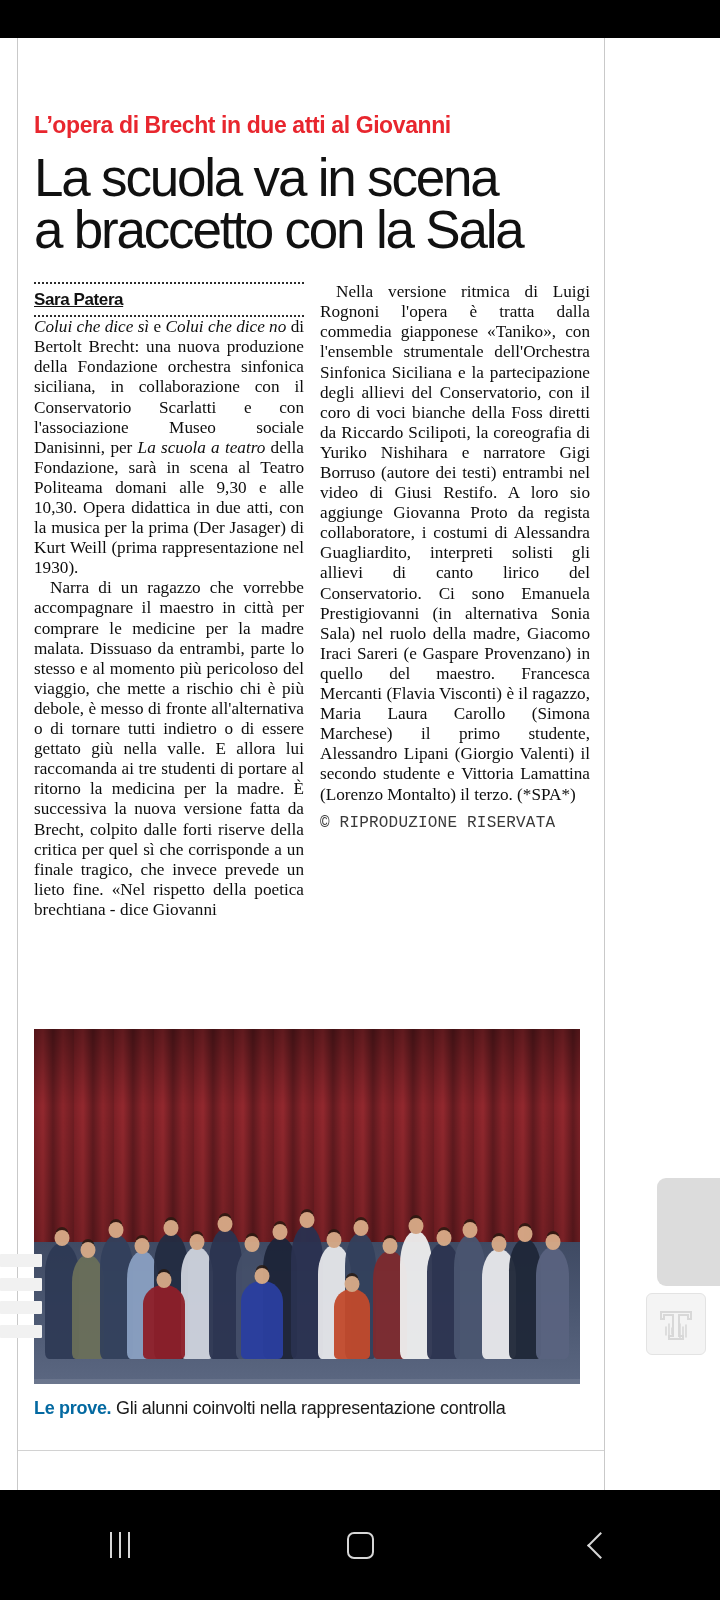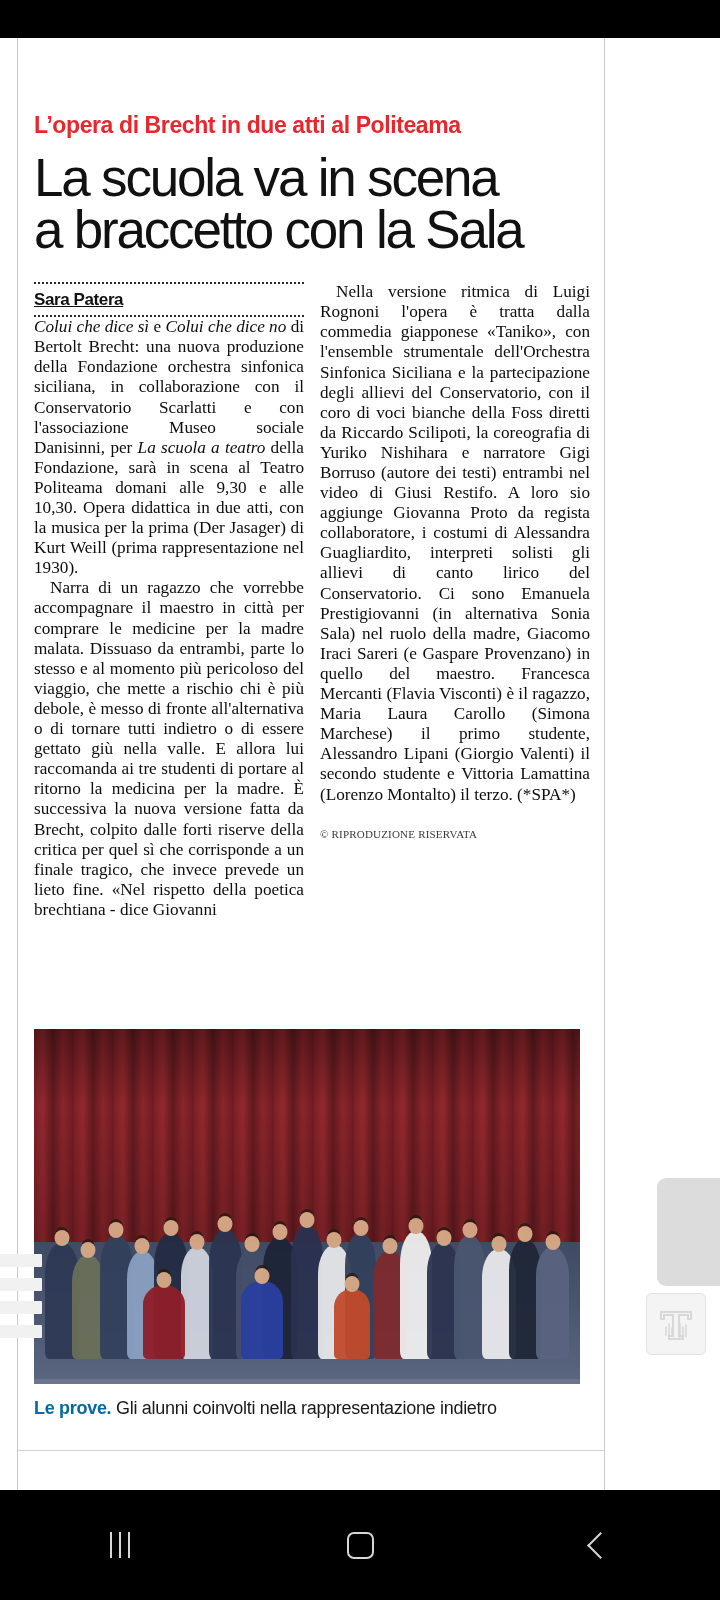--- a/index.html
+++ b/index.html
@@ -100,25 +100,25 @@
     text-align: justify;
     hyphens: none;
   }
   .body-text p { margin: 0; }
   .body-text p.indent { text-indent: 16px; font-family: Liberation Serif, serif; }
   .body-text em { font-style: italic; }
 
   .col-right .body-text { margin-top: 0; }
 
   .copyright {
-    font-family: Liberation Serif, serif;
-    font-size: 11px;
+    font-family: Liberation Mono, monospace;
+    font-size: 16px;
     letter-spacing: 0.2px;
     color: #3a3a3a;
-    margin-top: 23px;
+    margin-top: 9px;
   }
 
   
   .photo-wrap {
     position: absolute;
     left: 34px; top: 991px;
     width: 546px; height: 355px;
   }
   .photo {
     position: absolute; inset: 0;
@@ -257,21 +257,21 @@
 
 <div class="status-strip"></div>
 
 <div class="page-sheet">
 
   <div class="page-rule-left"></div>
   <div class="page-rule-right"></div>
 
   <div class="article">
 
-    <div class="kicker">L’opera di Brecht in due atti al Politeama</div>
+    <div class="kicker">L’opera di Brecht in due atti al Giovanni</div>
 
     <div class="headline">
       <span class="hl-line">La scuola va in scena</span>
       <span class="hl-line">a braccetto con la Sala</span>
     </div>
 
     <div class="columns">
 
       <div class="col col-left">
         <div class="byline-rule"></div>
@@ -321,21 +321,21 @@
         <div class="fig" style="left:92%;  width:33px; height:112px; background:#5a6380;"></div>
         <div class="fig" style="left:20%;  width:42px; height:74px;  background:#8e1f29;"></div>
         <div class="fig" style="left:38%;  width:42px; height:78px;  background:#2a3fa0;"></div>
         <div class="fig" style="left:55%;  width:36px; height:70px;  background:#c24a2c;"></div>
       </div>
       <div class="cap-bar"></div>
     </div>
   </div>
 
   <div class="caption">
-    <b>Le prove.</b><span> Gli alunni coinvolti nella rappresentazione indietro</span>
+    <b>Le prove.</b><span> Gli alunni coinvolti nella rappresentazione controlla</span>
   </div>
 
   <div class="bottom-rule"></div>
 
   <div class="edge-left">
     <div class="bar b1"></div>
     <div class="bar b2"></div>
     <div class="bar b3"></div>
     <div class="bar b4"></div>
   </div>

